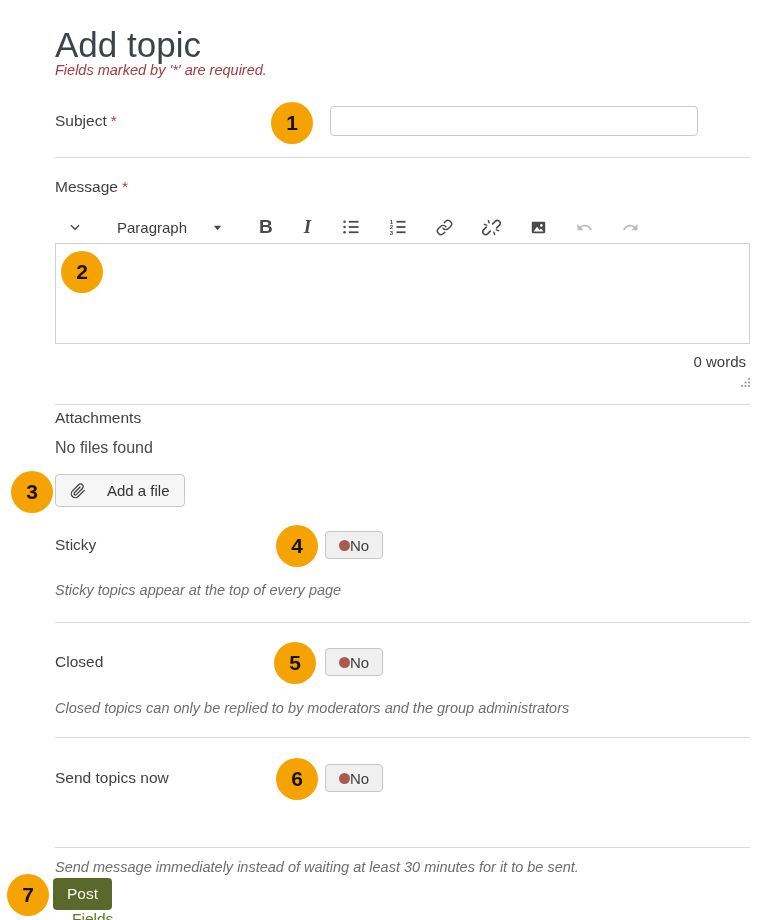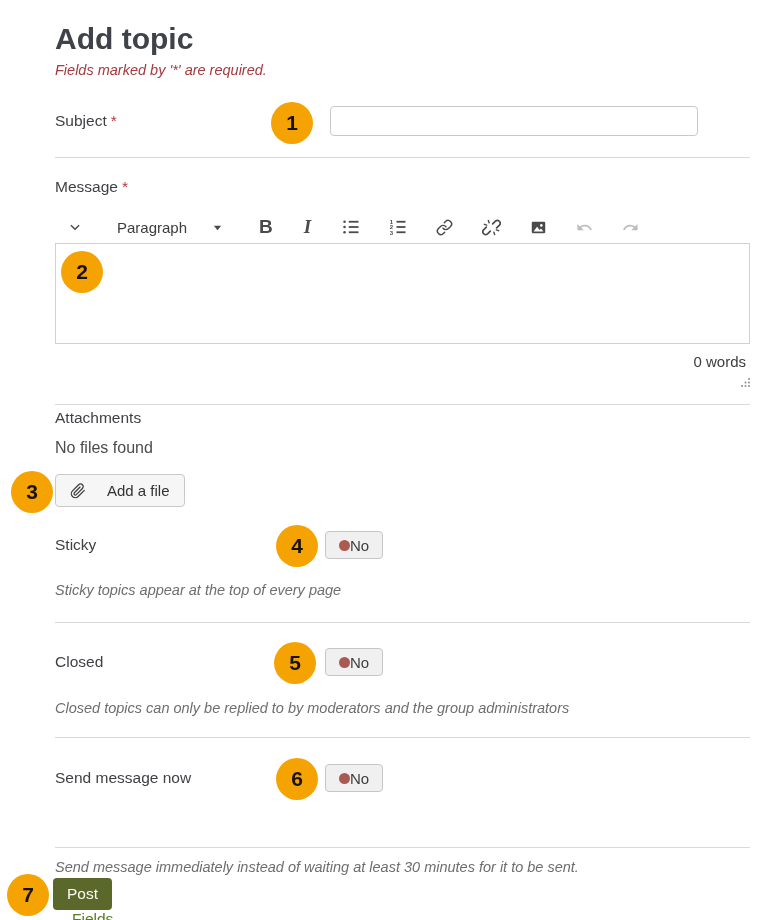--- a/index.html
+++ b/index.html
@@ -1,21 +1,21 @@
 <!DOCTYPE html>
 <html><head>
 <meta charset="utf-8">
 <style>
   html,body{margin:0;padding:0;background:#fff;}
   .page{position:relative;width:761px;height:920px;background:#ffffff;
         font-family:"Liberation Sans",sans-serif;color:#3f4145;overflow:hidden;}
 
   .abs{position:absolute;left:55px;right:11px;}
 
-  .page-title{top:2px;font-size:30px;font-weight:700;color:#3e4349;}
+  .page-title{top:2px;font-size:35px;font-weight:400;color:#3e4349;}
   .required-note{top:62px;font-size:14.5px;font-style:italic;color:#a33a3e;}
 
   .hr{border-top:1px solid #d9d9d9;height:0;}
   .hr1{top:157px;} .hr2{top:404px;} .hr3{top:622px;} .hr4{top:737px;} .hr5{top:847px;}
 
   .field-label{font-size:15.5px;color:#3f4145;}
   .req{color:#b4373a;margin-left:4px;}
 
   .subject-row{top:106px;display:flex;align-items:center;gap:12px;}
   .subject-row .lbl{flex:0 0 263px;line-height:30px;}
@@ -210,21 +210,21 @@
     <span class="lbl field-label">Closed</span>
     <span class="switch">
       <span class="dot"></span>
       <span>No</span>
     </span>
   </div>
   <div class="abs desc desc-closed">Closed topics can only be replied to by moderators and the group administrators</div>
   <div class="abs hr hr4"></div>
 
   <div class="abs toggle-row row-send">
-    <span class="lbl field-label">Send message now</span>
+    <span class="lbl field-label">Send topics now</span>
     <span class="switch">
       <span class="dot"></span>
       <span>No</span>
     </span>
   </div>
   <div class="abs desc desc-send">Send message immediately instead of waiting at least 30 minutes for it to be sent.</div>
   <div class="abs hr hr5"></div>
 
   <div class="footer">
     <button class="post-btn">Post</button>

